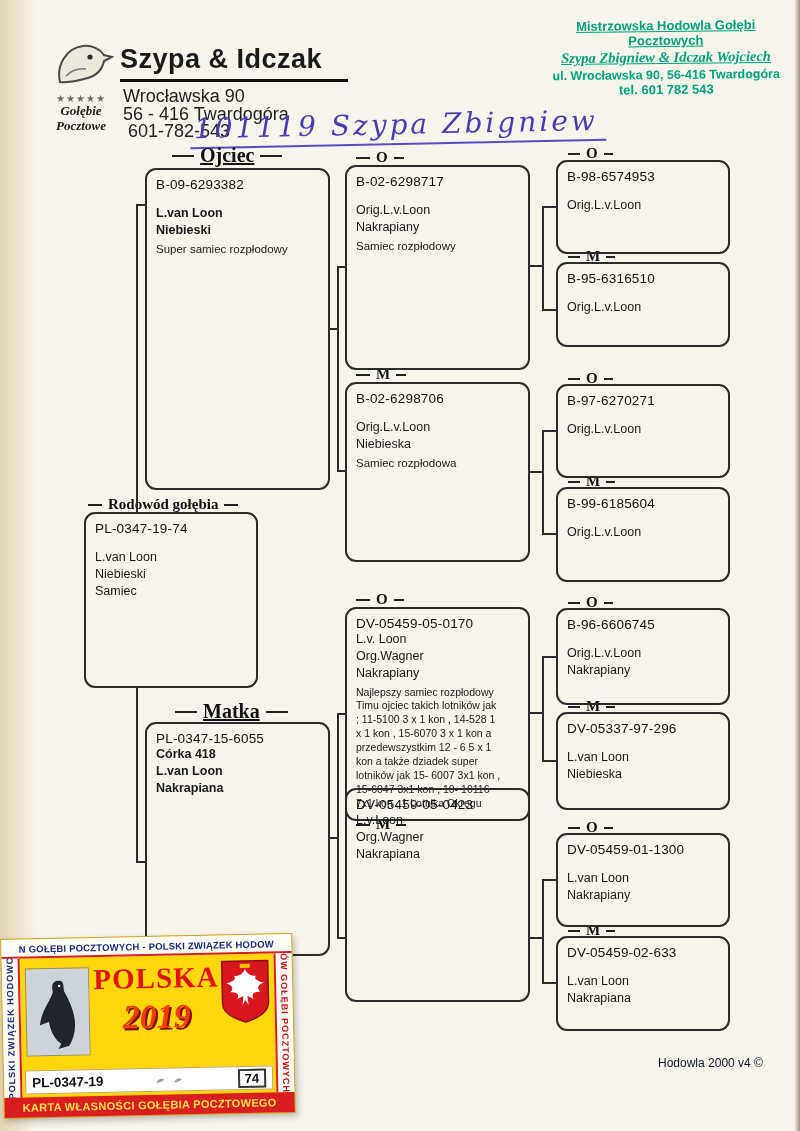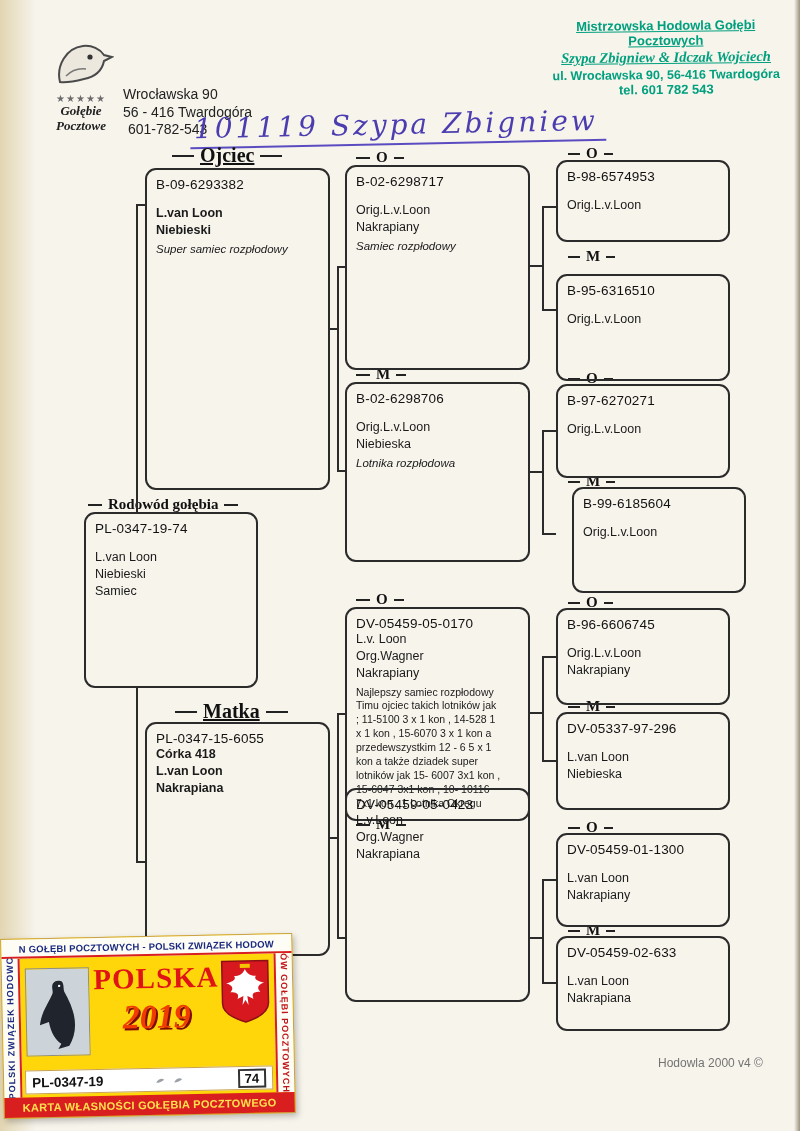--- a/index.html
+++ b/index.html
@@ -14,21 +14,21 @@
   .edge-right { position:absolute; right:0; top:0; width:6px; height:100%;
     background:linear-gradient(90deg, rgba(0,0,0,0), #9a937f); }
 
   
   .logo { position:absolute; left:44px; top:36px; width:74px; text-align:center; }
   .logo .stars { font-size:10px; color:#6b6b6b; letter-spacing:1px; margin-top:1px; }
   .logo .brand { font-family:"Liberation Serif", serif; font-weight:bold; font-style:italic;
     font-size:13px; color:#222; line-height:1.15; }
   .title { position:absolute; left:120px; top:44px; font-size:27px; font-weight:bold;
     letter-spacing:.5px; border-bottom:3px solid #111; padding-bottom:4px; width:228px; }
-  .addr { position:absolute; left:123px; font-size:14px; color:#222; }
+  .addr { position:absolute; left:123px; font-size:18px; color:#222; }
   .a1 { top:86px; } .a2 { top:104px; } .a3 { left:128px; top:121px; }
 
   .stamp { position:absolute; left:538px; top:18px; width:256px; text-align:center;
     color:#00a07e; transform:rotate(-0.6deg); }
   .stamp .s1 { font-size:13px; font-weight:bold; text-decoration:underline; }
   .stamp .s2 { font-family:"Liberation Serif", serif; font-style:italic; font-weight:bold;
     font-size:14.5px; text-decoration:underline; margin-top:1px; }
   .stamp .s3 { font-size:12.5px; font-weight:bold; margin-top:2px; }
   .stamp .s4 { font-size:13px; font-weight:bold; }
 
@@ -36,31 +36,31 @@
     font-style:italic; font-size:28px; color:#4b3db0; letter-spacing:3px;
     transform:rotate(-1.2deg); border-bottom:2px solid #5a4cc0; padding:0 8px 2px 4px; }
 
   
   .box { position:absolute; border:2px solid #2b2b2b; border-radius:11px;
     padding:7px 9px; background:rgba(255,255,255,0.0); }
   .ring { font-size:13.5px; letter-spacing:.2px; color:#111; }
   .gap { margin-bottom:13px; }
   .name { font-size:12.5px; white-space:pre-line; line-height:1.35; }
   .bold { font-weight:bold; }
-  .role { font-size:11.5px; white-space:pre-line; margin-top:4px;font-style:italic; }
+  .role { font-size:11.5px; white-space:pre-line; margin-top:4px; }
   .details { font-size:10.5px; white-space:pre-line; line-height:1.32; margin-top:8px; }
 
   .plabel { position:absolute; font-family:"Liberation Serif", serif; font-weight:bold;
     color:#111; display:flex; align-items:center; gap:6px; }
   .plabel .ln { height:2px; background:#222; display:inline-block; }
   .h1 { font-size:20px;text-decoration:underline; } .h2 { font-size:15px; } .sex { font-size:15px; }
 
   .line { position:absolute; background:#2b2b2b; }
 
-  .credit { position:absolute; left:658px; top:1056px; font-size:12px; color:#737373; }
+  .credit { position:absolute; left:658px; top:1056px; font-size:12px; color:#0f172a; }
 
   
   .sticker { position:absolute; left:2px; top:936px; width:292px; height:180px;
     background:#ffd60a; border:1px solid #c9a14d; transform:rotate(-1.2deg);
     box-shadow:2px 3px 6px rgba(0,0,0,.25); }
   .st-top { position:absolute; left:0; top:0; right:0; height:19px; background:#fdfdf6;
     color:#1b2a80; font-weight:bold; font-size:9.5px; text-align:center; line-height:19px;
     letter-spacing:.2px; border-bottom:2px solid #d91e20; white-space:nowrap; overflow:hidden; }
   .st-left, .st-right { position:absolute; top:19px; bottom:20px; width:18px;
     background:#fdfdf6; display:flex; align-items:center; justify-content:center; }
@@ -100,20 +100,21 @@
     <svg width="66" height="52" viewBox="0 0 66 52">
       <path d="M12 46 C8 30 18 12 35 10 C44 9 52 13 56 19 L64 21 L56 25 C54 35 46 41 36 43 C28 45 20 47 12 46 Z" fill="#ece8de" stroke="#4a4a4a" stroke-width="2"></path>
       <circle cx="42" cy="21" r="2.6" fill="#333"></circle>
       <path d="M18 40 C24 34 30 32 38 33" fill="none" stroke="#777" stroke-width="1.5"></path>
     </svg>
     <div class="stars">★★★★★</div>
     <div class="brand">Gołębie</div>
     <div class="brand">Pocztowe</div>
   </div>
 
+  <div class="title">Szypa &amp; Idczak</div>
   <div class="addr a1">Wrocławska 90</div>
   <div class="addr a2">56 - 416  Twardogóra</div>
   <div class="addr a3">601-782-543</div>
 
   <div class="stamp">
     <div class="s1">Mistrzowska Hodowla Gołębi Pocztowych</div>
     <div class="s2">Szypa Zbigniew &amp; Idczak Wojciech</div>
     <div class="s3">ul. Wrocławska 90, 56-416 Twardogóra</div>
     <div class="s4">tel. 601 782 543</div>
   </div>
@@ -223,21 +224,21 @@
     <div class="ring gap">B-02-6298717</div>
     <div class="name">Orig.L.v.Loon
 Nakrapiany</div>
     <div class="role">Samiec rozpłodowy</div>
   </div>
 
   <div class="box" style="left:345px;top:382px;width:185px;height:180px">
     <div class="ring gap">B-02-6298706</div>
     <div class="name">Orig.L.v.Loon
 Niebieska</div>
-    <div class="role">Lotnika rozpłodowa</div>
+    <div class="role">Samiec rozpłodowa</div>
   </div>
 
   <div class="box" style="left:345px;top:607px;width:185px;height:214px">
     <div class="ring">DV-05459-05-0170</div>
     <div class="name">L.v. Loon
 Org.Wagner
 Nakrapiany</div>
     <div class="details" style="margin-top:4px">Najlepszy samiec rozpłodowy
 Timu ojciec takich lotników jak
 ; 11-5100 3 x 1 kon , 14-528 1
@@ -249,33 +250,33 @@
 7x1 kon , 1 Lotnika Okręgu</div>
   </div>
 
   <div class="box" style="left:345px;top:788px;width:185px;height:214px">
     <div class="ring">DV-05459-05-0423</div>
     <div class="name">L.v.Loon
 Org.Wagner
 Nakrapiana</div>
   </div>
 
-  <div class="box" style="left:556px;top:160px;width:174px;height:82px">
+  <div class="box" style="left:556px;top:160px;width:174px;height:94px">
     <div class="ring gap">B-98-6574953</div>
     <div class="name">Orig.L.v.Loon</div>
   </div>
-  <div class="box" style="left:556px;top:274px;width:174px;height:107px">
+  <div class="box" style="left:556px;top:262px;width:174px;height:85px">
     <div class="ring gap">B-95-6316510</div>
     <div class="name">Orig.L.v.Loon</div>
   </div>
   <div class="box" style="left:556px;top:384px;width:174px;height:94px">
     <div class="ring gap">B-97-6270271</div>
     <div class="name">Orig.L.v.Loon</div>
   </div>
-  <div class="box" style="left:572px;top:487px;width:174px;height:106px">
+  <div class="box" style="left:556px;top:487px;width:174px;height:95px">
     <div class="ring gap">B-99-6185604</div>
     <div class="name">Orig.L.v.Loon</div>
   </div>
   <div class="box" style="left:556px;top:608px;width:174px;height:97px">
     <div class="ring gap">B-96-6606745</div>
     <div class="name">Orig.L.v.Loon
 Nakrapiany</div>
   </div>
   <div class="box" style="left:556px;top:712px;width:174px;height:98px">
     <div class="ring gap">DV-05337-97-296</div>

